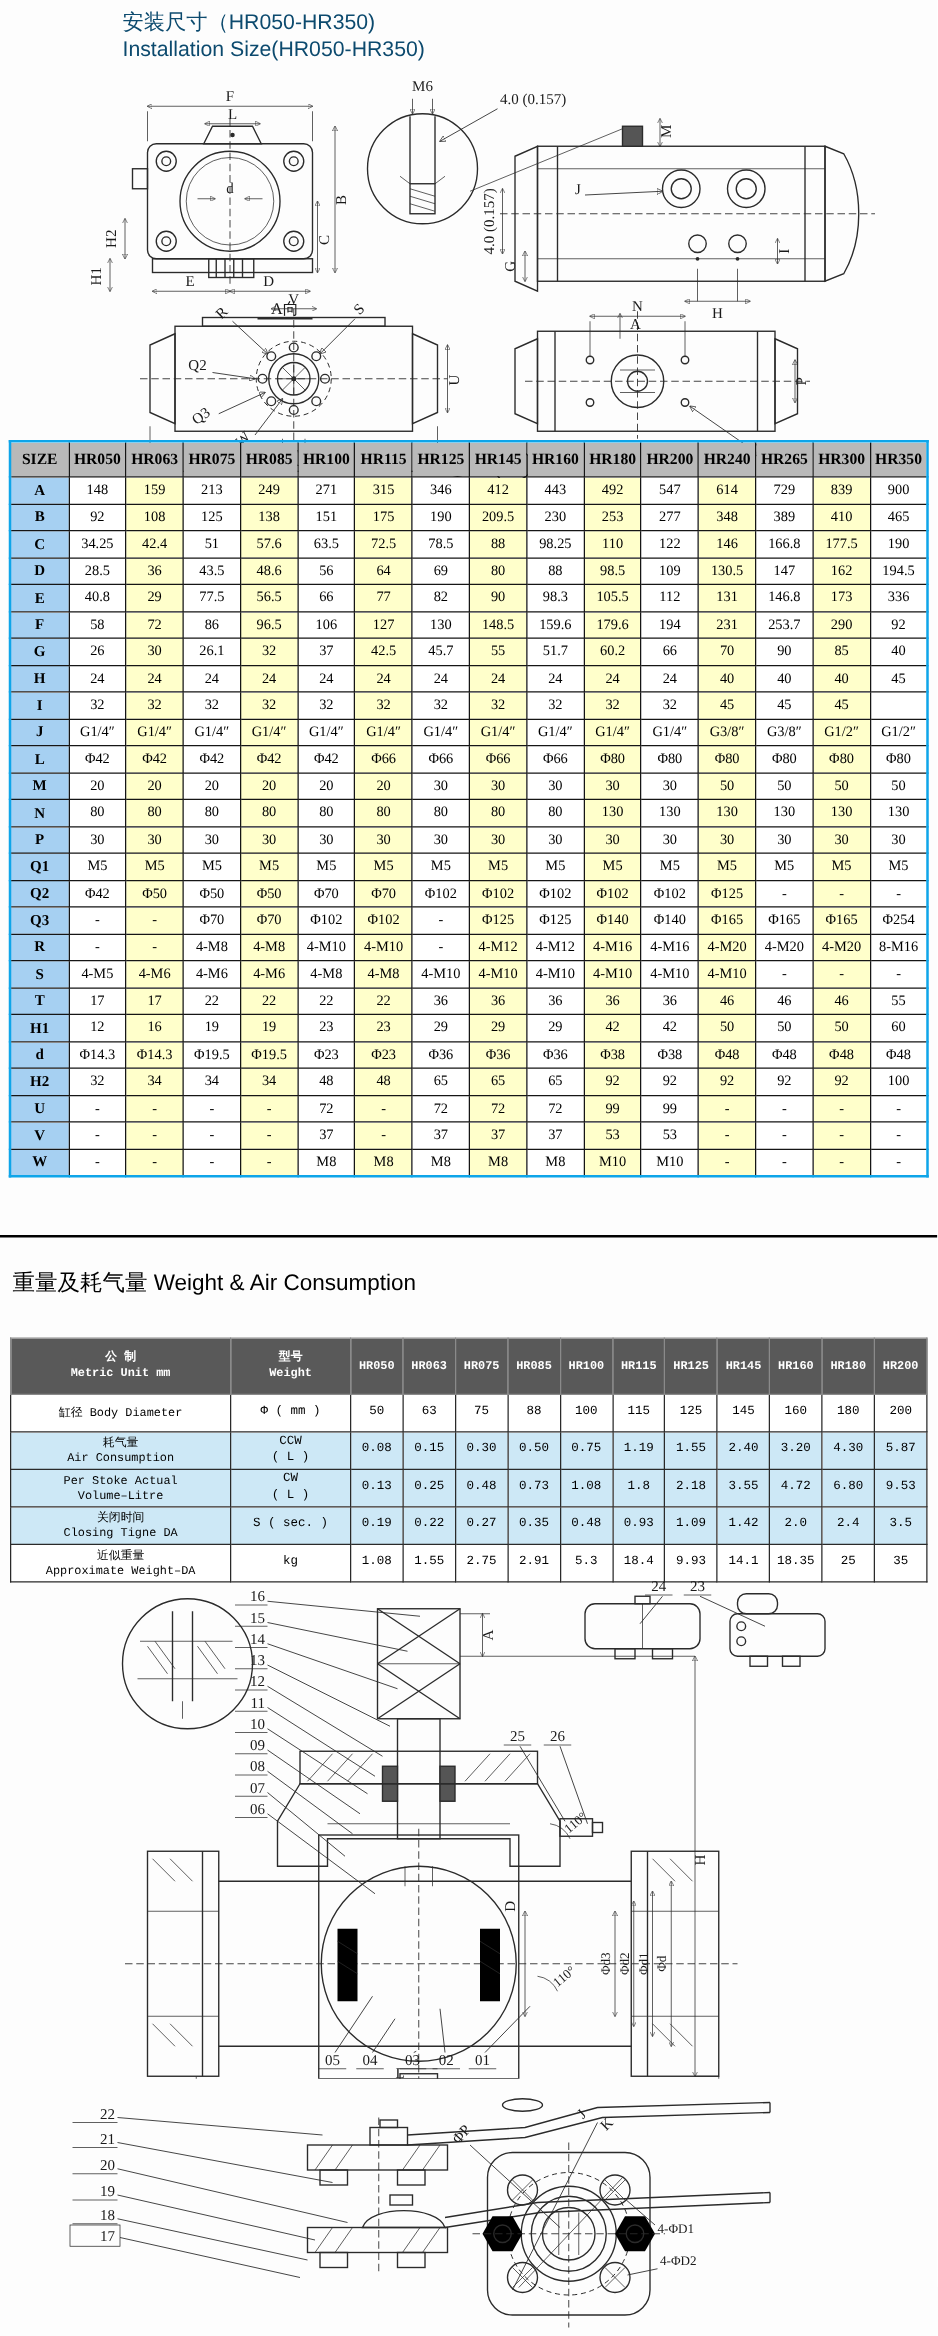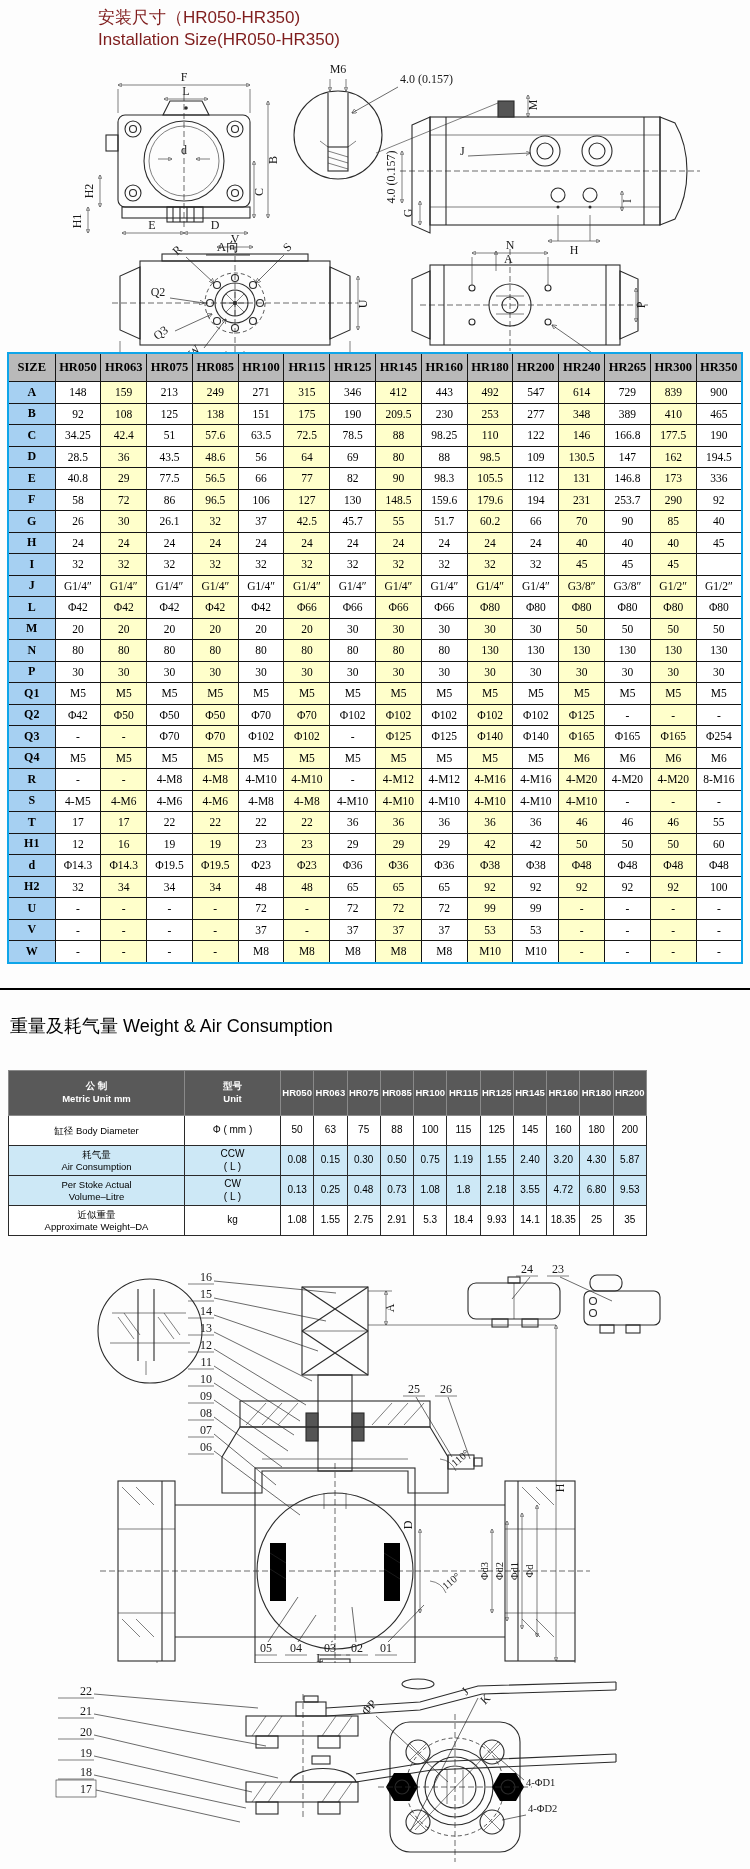--- a/index.html
+++ b/index.html
@@ -1,18 +1,18 @@
 <!DOCTYPE html>
 <html><head>
 <meta charset="utf-8">
 <style>
   html,body{margin:0;padding:0;background:#fff}
   .page{position:relative;width:750px;height:1869px;background:#fdfdfd;overflow:hidden;
         font-family:"Liberation Sans",sans-serif;color:#000}
-  .title{position:absolute;left:98px;top:7px;font-size:17px;line-height:1.32;color:#7f1d1d}
+  .title{position:absolute;left:98px;top:7px;font-size:17px;line-height:1.32;color:#0c4a6e}
   #svg1{position:absolute;left:0;top:55px}
   #svg2{position:absolute;left:0;top:1263px}
   #svg3{position:absolute;left:0;top:1670px}
   svg{shape-rendering:geometricPrecision}
   svg text{font-family:"Liberation Serif",serif;font-size:12px;fill:#1a1a1a}
   svg .sm{font-size:10.5px}
   svg line,svg path,svg rect,svg circle,svg ellipse,svg polyline{stroke:#2b2b2b;fill:none;stroke-width:1.1}
   svg .thin{stroke-width:0.6}
   svg .ldr{stroke-width:0.7}
   svg .dash{stroke-dasharray:6 3;stroke-width:0.7}
@@ -22,22 +22,22 @@
   .divider{position:absolute;left:0;top:988px;width:750px;height:2px;background:#000}
   .sec-title{position:absolute;left:10px;top:1014px;font-size:18px;font-weight:normal}
   #size-table{position:absolute;top:352px;left:7px;width:736px;border-collapse:collapse;
               table-layout:fixed;font-family:"Liberation Serif",serif;border:2px solid #0ea5e9}
   #size-table th,#size-table td{border:1px solid #151515;text-align:center;padding:0;height:20.5px;
               font-size:11.5px;overflow:hidden;white-space:nowrap}
   #size-table thead th{background:#b9b9b9;font-size:12.5px;height:27px;font-weight:bold}
   #size-table .rowlab{background:#a6d0f2;font-weight:bold;font-size:12px}
   .cw{background:#fff}
   .cy{background:#ffffcb}
-  #weight-table{position:absolute;top:1070px;left:8px;width:639px;border-collapse:collapse;
-              table-layout:fixed;font-family:Liberation Sans, sans-serif}
+  #weight-table{position:absolute;top:1070px;left:8px;width:734px;border-collapse:collapse;
+              table-layout:fixed;font-family:Liberation Mono, monospace}
   #weight-table th{background:#595959;color:#fff;border:1px solid #8a8a8a;font-size:9.5px;
               height:44px;padding:0;font-weight:bold;line-height:1.35}
   #weight-table td{border:1px solid #2a2a2a;background:#fff;font-size:10px;text-align:center;
               height:27px;padding:1px 0;line-height:1.25;overflow:hidden}
   #weight-table tr.blue td{background:#cde8f6}
   #weight-table td.wname{font-size:9.5px}
 </style>
 </head>
 <body>
 
@@ -569,38 +569,20 @@
           <td class="cy">Φ125</td>
           <td class="cw">Φ125</td>
           <td class="cy">Φ140</td>
           <td class="cw">Φ140</td>
           <td class="cy">Φ165</td>
           <td class="cw">Φ165</td>
           <td class="cy">Φ165</td>
           <td class="cw">Φ254</td>
         </tr>
         <tr>
-          <th class="rowlab">Q4</th>
-          <td class="cw">M5</td>
-          <td class="cy">M5</td>
-          <td class="cw">M5</td>
-          <td class="cy">M5</td>
-          <td class="cw">M5</td>
-          <td class="cy">M5</td>
-          <td class="cw">M5</td>
-          <td class="cy">M5</td>
-          <td class="cw">M5</td>
-          <td class="cy">M5</td>
-          <td class="cw">M5</td>
-          <td class="cy">M6</td>
-          <td class="cw">M6</td>
-          <td class="cy">M6</td>
-          <td class="cw">M6</td>
-        </tr>
-        <tr>
           <th class="rowlab">R</th>
           <td class="cw">-</td>
           <td class="cy">-</td>
           <td class="cw">4-M8</td>
           <td class="cy">4-M8</td>
           <td class="cw">4-M10</td>
           <td class="cy">4-M10</td>
           <td class="cw">-</td>
           <td class="cy">4-M12</td>
           <td class="cw">4-M12</td>
@@ -768,21 +750,21 @@
         <col style="width:96px">
       </colgroup>
     <thead>
         <tr>
           <th>
             <div>公 制</div>
             <div>Metric Unit mm</div>
           </th>
           <th>
             <div>型号</div>
-            <div>Unit</div>
+            <div>Weight</div>
           </th>
           <th>HR050</th>
           <th>HR063</th>
           <th>HR075</th>
           <th>HR085</th>
           <th>HR100</th>
           <th>HR115</th>
           <th>HR125</th>
           <th>HR145</th>
           <th>HR160</th>
@@ -844,20 +826,40 @@
           <td>0.25</td>
           <td>0.48</td>
           <td>0.73</td>
           <td>1.08</td>
           <td>1.8</td>
           <td>2.18</td>
           <td>3.55</td>
           <td>4.72</td>
           <td>6.80</td>
           <td>9.53</td>
+        </tr>
+        <tr class="blue">
+          <td class="wname">
+            <div>关闭时间</div>
+            <div>Closing Tigne DA</div>
+          </td>
+          <td>
+            <div>S ( sec. )</div>
+          </td>
+          <td>0.19</td>
+          <td>0.22</td>
+          <td>0.27</td>
+          <td>0.35</td>
+          <td>0.48</td>
+          <td>0.93</td>
+          <td>1.09</td>
+          <td>1.42</td>
+          <td>2.0</td>
+          <td>2.4</td>
+          <td>3.5</td>
         </tr>
         <tr>
           <td class="wname">
             <div>近似重量</div>
             <div>Approximate Weight–DA</div>
           </td>
           <td>
             <div>kg</div>
           </td>
           <td>1.08</td>

